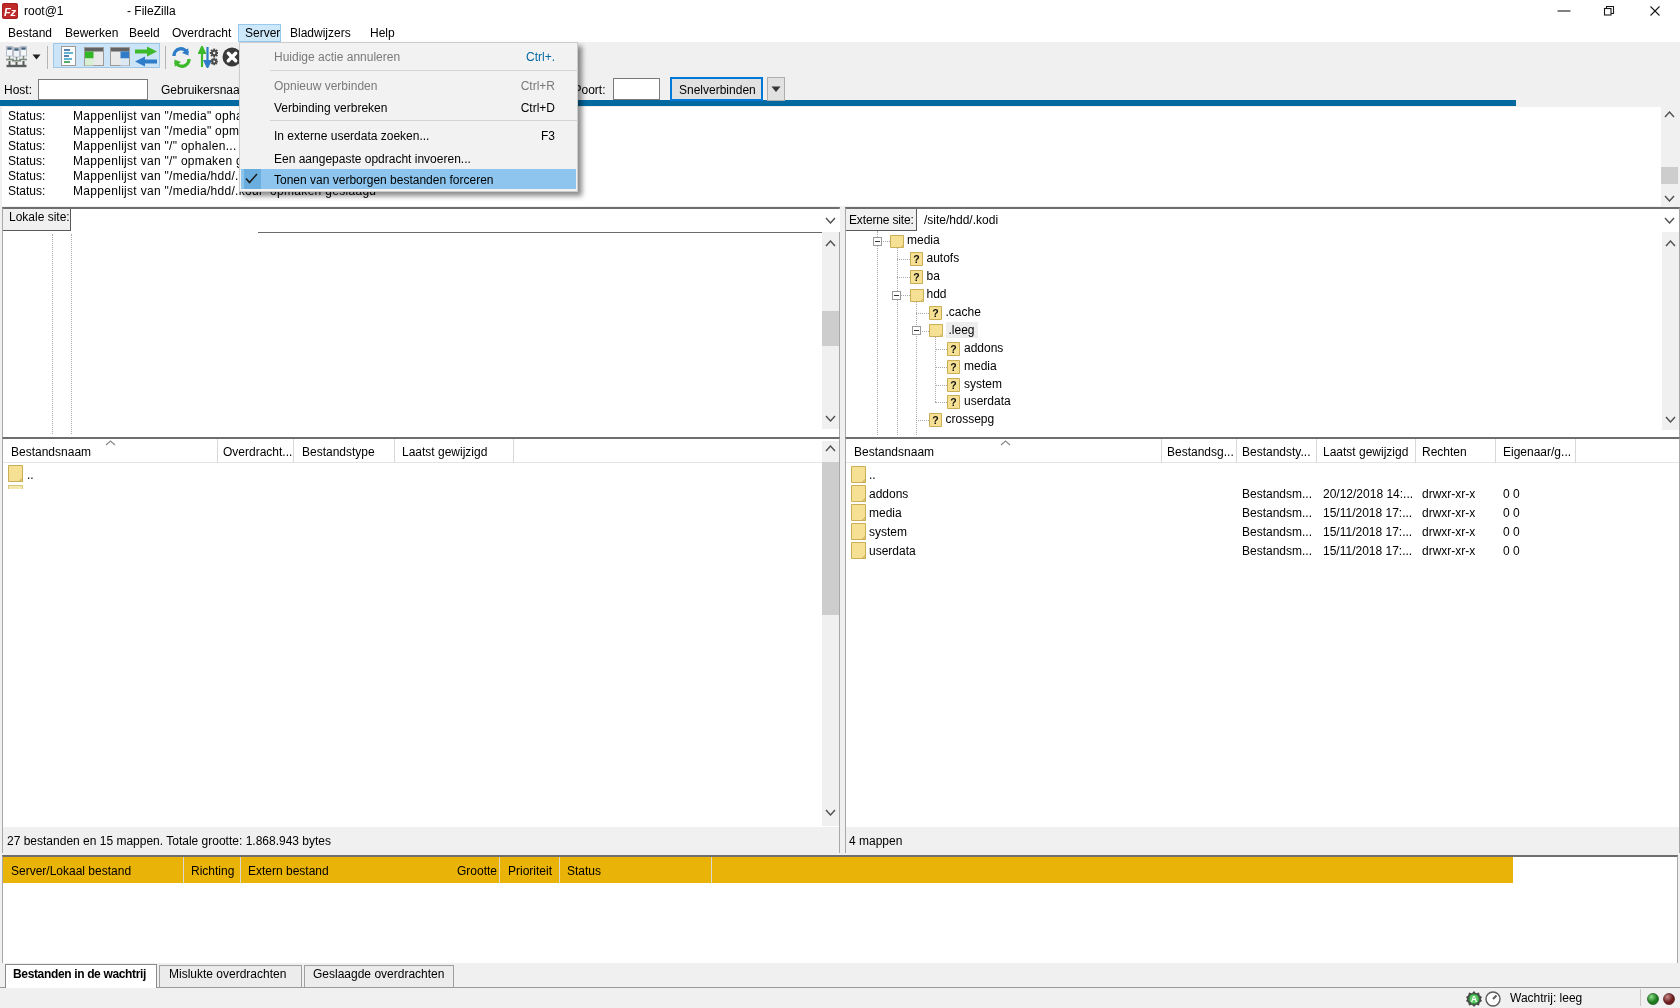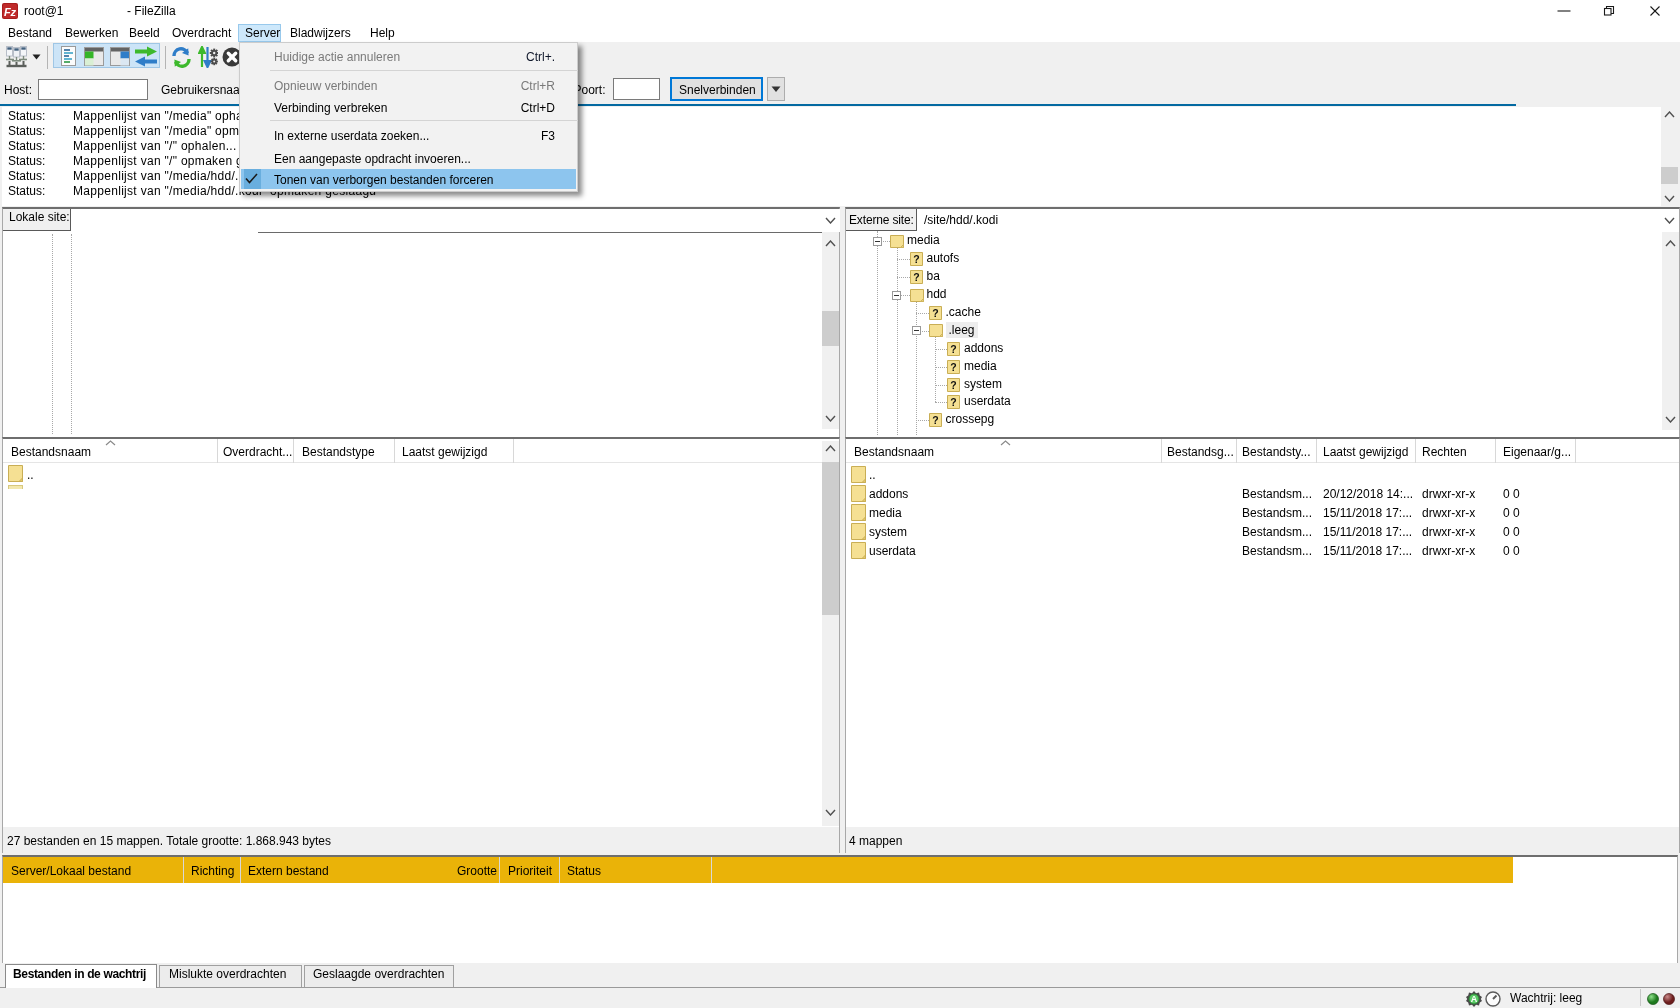--- a/index.html
+++ b/index.html
@@ -140,21 +140,21 @@
 
   <svg class="abs" style="left:222px;top:5px;" width="20" height="20" viewBox="0 0 20 20">
     <circle cx="10" cy="10" r="9.5" fill="#3a3a3a"></circle>
     <g stroke="#ffffff" stroke-width="3.4" stroke-linecap="round">
       <line x1="6.3" y1="6.3" x2="13.7" y2="13.7"></line>
       <line x1="13.7" y1="6.3" x2="6.3" y2="13.7"></line>
     </g>
   </svg>
 </div>
 
-<div class="abs" style="left:0;top:73px;width:1516px;height:33px;background:#f0f0f0;border-bottom:2px solid #0369a1;">
+<div class="abs" style="left:0;top:73px;width:1516px;height:33px;background:#f0f0f0;border-bottom:6px solid #0369a1;">
   <span class="txt" style="left:4px;top:10px;">Host:</span>
   <div class="abs" style="left:38px;top:6px;width:110px;height:21px;background:#fff;border:1px solid #7a7a7a;"></div>
   <span class="txt" style="left:161px;top:10px;">Gebruikersnaam:</span>
   <span class="txt" style="left:573.5px;top:10px;">Poort:</span>
   <div class="abs" style="left:613px;top:5px;width:47px;height:22px;background:#fff;border:1px solid #7a7a7a;"></div>
   <div class="abs" style="left:670px;top:4px;width:93px;height:24px;background:#e1e1e1;border:2px solid #0078d7;"></div>
   <span class="txt" style="left:679px;top:10px;">Snelverbinden</span>
   <div class="abs" style="left:767px;top:4px;width:18px;height:24px;background:#e1e1e1;border:1px solid #adadad;"></div>
   <svg class="abs" style="left:771px;top:13px;" width="10" height="7" viewBox="0 0 10 7">
       <path d="M 0.5 0.5 L 9.5 0.5 L 5 6 Z" fill="#333"></path>
@@ -467,21 +467,21 @@
           <stop offset="0" stop-color="#c98a8a"></stop>
           <stop offset="1" stop-color="#6e1e1e"></stop>
         </radialGradient>
       </defs>
     <circle cx="6" cy="6" r="5.5" fill="url(#rg)" stroke="#4a1414" stroke-width="0.7"></circle>
   </svg>
 </div>
 
 <div class="abs" style="left:239px;top:42px;width:339px;height:150px;background:#f2f2f2;border:1px solid #cccccc;box-shadow:4px 4px 5px rgba(0,0,0,0.45);z-index:50;">
   <span class="txt" style="left:34px;top:7px;color:#7a7a7a;">Huidige actie annuleren</span>
-  <span class="txt" style="right:22px;top:7px;color:#0f172a;">Ctrl+.</span>
+  <span class="txt" style="right:22px;top:7px;color:#0369a1;">Ctrl+.</span>
   <div class="abs" style="left:30px;top:26.5px;width:308px;height:1px;background:#d4d4d4;"></div>
   <span class="txt" style="left:34px;top:36px;color:#7a7a7a;">Opnieuw verbinden</span>
   <span class="txt" style="right:22px;top:36px;color:#7a7a7a;">Ctrl+R</span>
   <span class="txt" style="left:34px;top:57.5px;">Verbinding verbreken</span>
   <span class="txt" style="right:22px;top:57.5px;">Ctrl+D</span>
   <div class="abs" style="left:30px;top:77px;width:308px;height:1px;background:#d4d4d4;"></div>
   <span class="txt" style="left:34px;top:86px;">In externe userdata zoeken...</span>
   <span class="txt" style="right:22px;top:86px;">F3</span>
   <span class="txt" style="left:34px;top:108.5px;">Een aangepaste opdracht invoeren...</span>
   <div class="abs" style="left:1px;top:126px;width:335px;height:19.5px;background:#8dc5ee;"></div>

